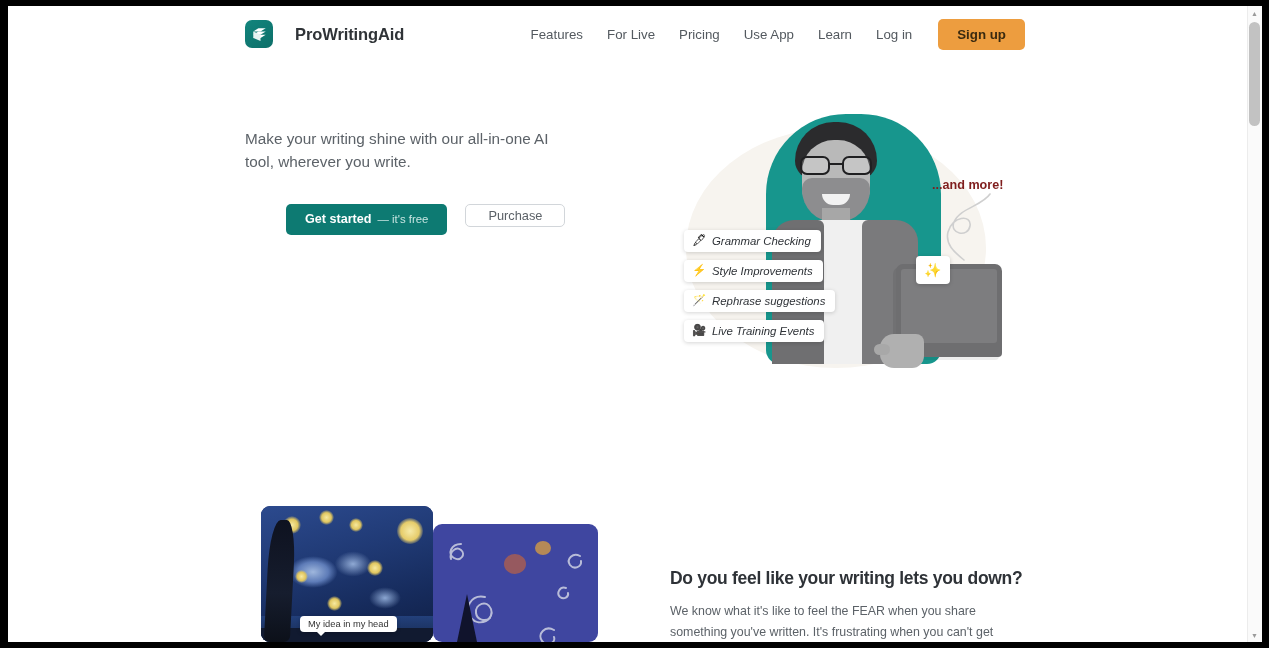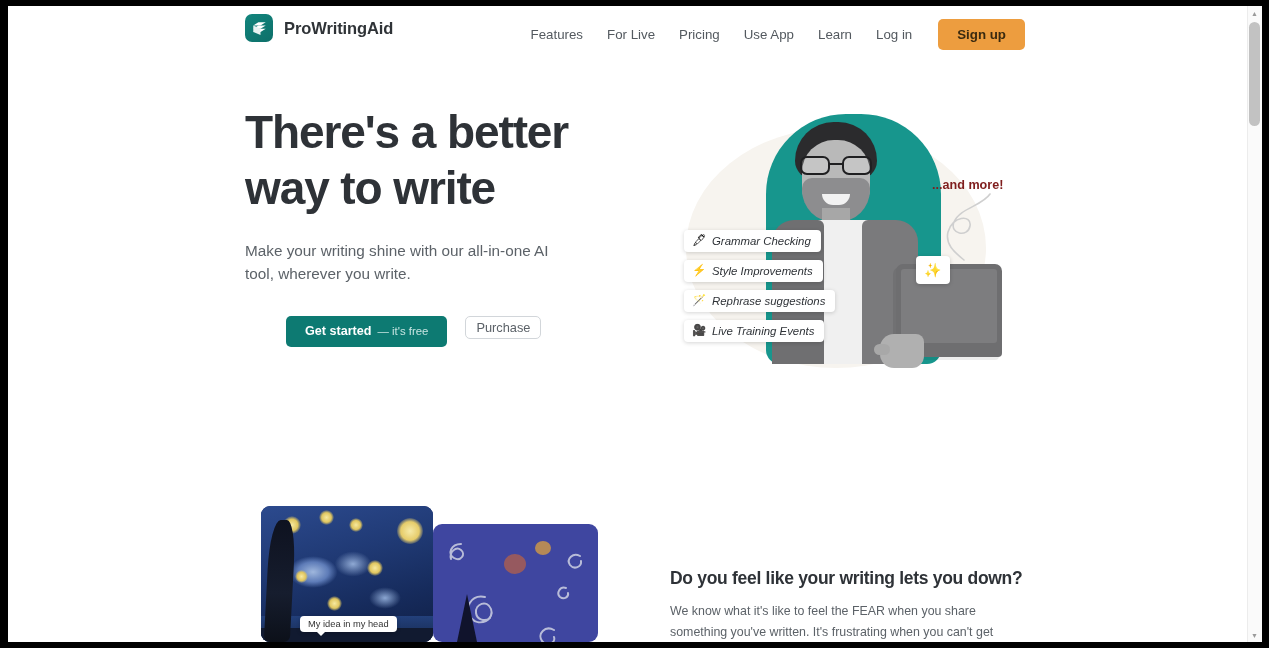--- a/index.html
+++ b/index.html
@@ -47,22 +47,22 @@
     position:absolute; left:0; top:0; width:1239px; height:636px;
     background:#ffffff;
   }
 
   
   #site-header {
     position:absolute; left:0; top:0; width:1239px; height:57px;
     background:#ffffff;
   }
   #brand {
-    position:absolute; left:237px; top:8px;
-    display:flex; align-items:center; gap:11px;
+    position:absolute; left:237px; top:14px;
+    display:flex; align-items:center; gap:22px;
   }
   #brand-mark {
     width:28px; height:28px; border-radius:7px;
     background:linear-gradient(145deg,#12857d 0%,#0d6f69 100%);
     display:flex; align-items:center; justify-content:center;
     flex:none;
   }
   #brand-mark svg { display:block; }
   #brand-name {
     font-size:16.5px; font-weight:700; color:#2f3337; letter-spacing:-0.1px;
@@ -100,21 +100,21 @@
   #get-started-button {
     background:#0d7a72; border:none; border-radius:5px;
     padding:0 19px; height:31px;
     display:flex; align-items:center; gap:6px;
     cursor:pointer; font-family:"Liberation Sans", sans-serif;margin-left:41px;
   }
   #get-started-label { color:#fff; font-size:12.6px; font-weight:700; white-space:nowrap; }
   #get-started-note  { color:#c8e5e2; font-size:11.4px; white-space:nowrap; }
   #purchase-button {
     background:#fff; border:1px solid #d2d6da; border-radius:5px;
-    padding:0 10px; height:23px;
+    padding:0 22px; height:23px;
     display:flex; align-items:center; justify-content:center;
     color:#5c6268; font-size:12.8px; cursor:pointer;
     font-family:"Liberation Sans", sans-serif; white-space:nowrap;
   }
   #no-card-note {
     margin-top:30px; font-size:12.1px; color:#74797f;
   }
 
   
   #hero-art {
@@ -318,21 +318,20 @@
           <a class="nav-link">For Live</a>
           <a class="nav-link">Pricing</a>
           <a class="nav-link">Use App</a>
           <a class="nav-link">Learn</a>
           <a class="nav-link">Log in</a>
           <button id="signup-button">Sign up</button>
         </nav>
       </header>
 
       <section id="hero-copy">
-        <h1 id="hero-title">There's a better way to write</h1>
         <p id="hero-subtitle">Make your writing shine with our all-in-one AI tool, wherever you write.</p>
 
         <div id="hero-actions">
           <button id="get-started-button">
             <span id="get-started-label">Get started</span>
             <span id="get-started-note">— it's free</span>
           </button>
           <button id="purchase-button">Purchase</button>
         </div>
 

